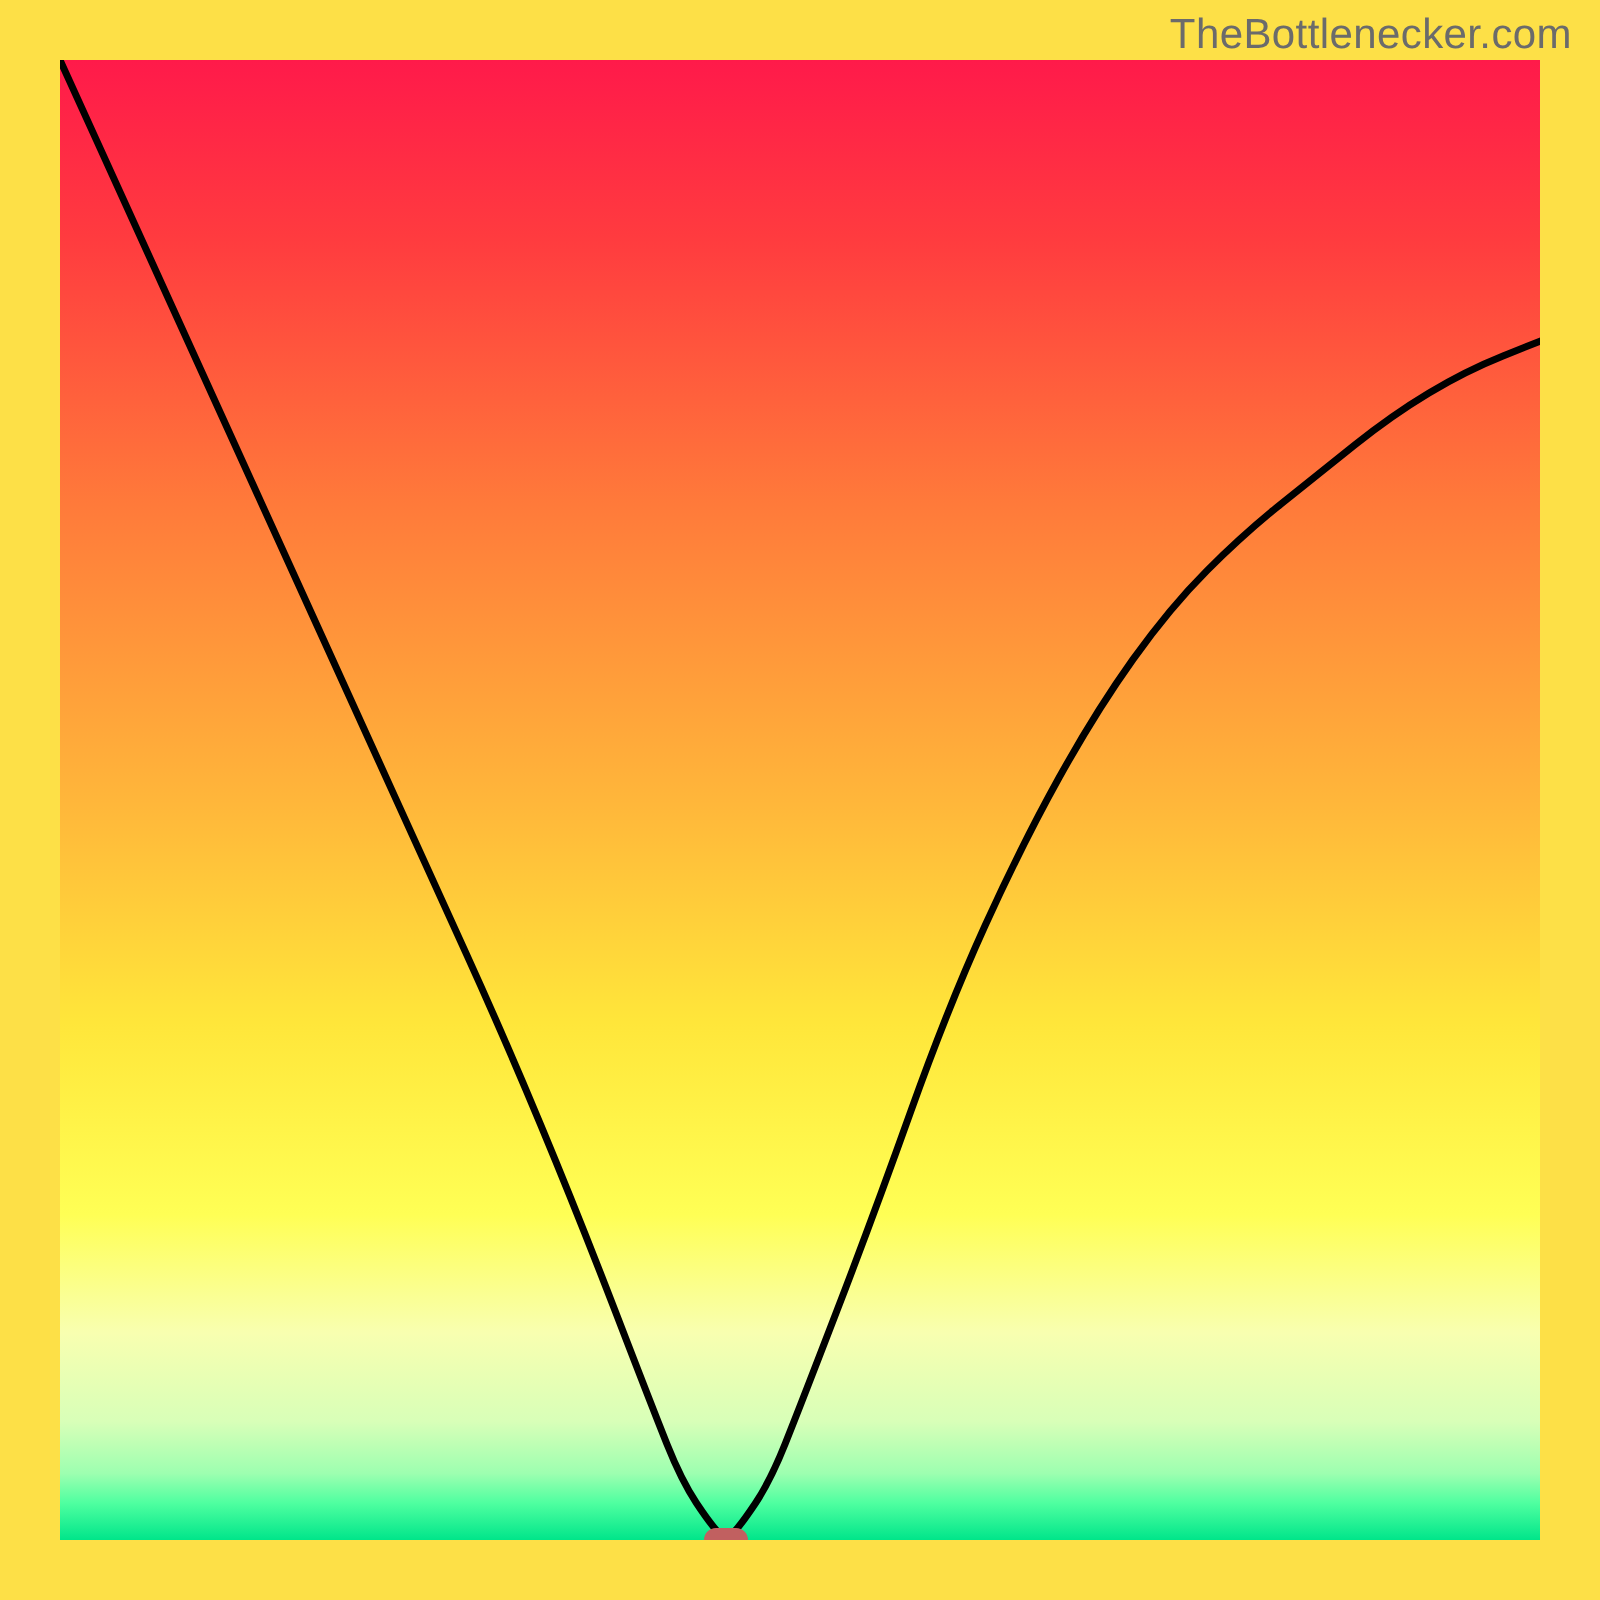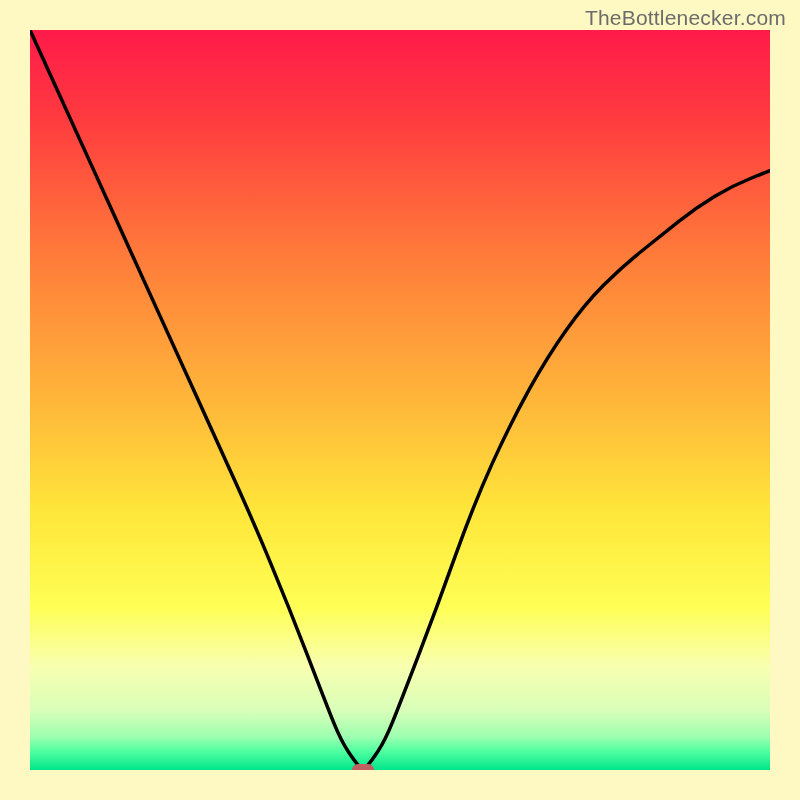--- a/index.html
+++ b/index.html
@@ -11,21 +11,21 @@
     font-family: Arial, sans-serif;
     position: relative;
     overflow: hidden;
   }
   .frame {
     position: absolute;
     top: 0;
     left: 0;
     width: 800px;
     height: 800px;
-    background: #fef9c3;
+    background: #fde047;
   }
   .plot-area {
     position: absolute;
     top: 30px;
     left: 30px;
     width: 740px;
     height: 740px;
     overflow: hidden;
   }
   .gradient-bg {

